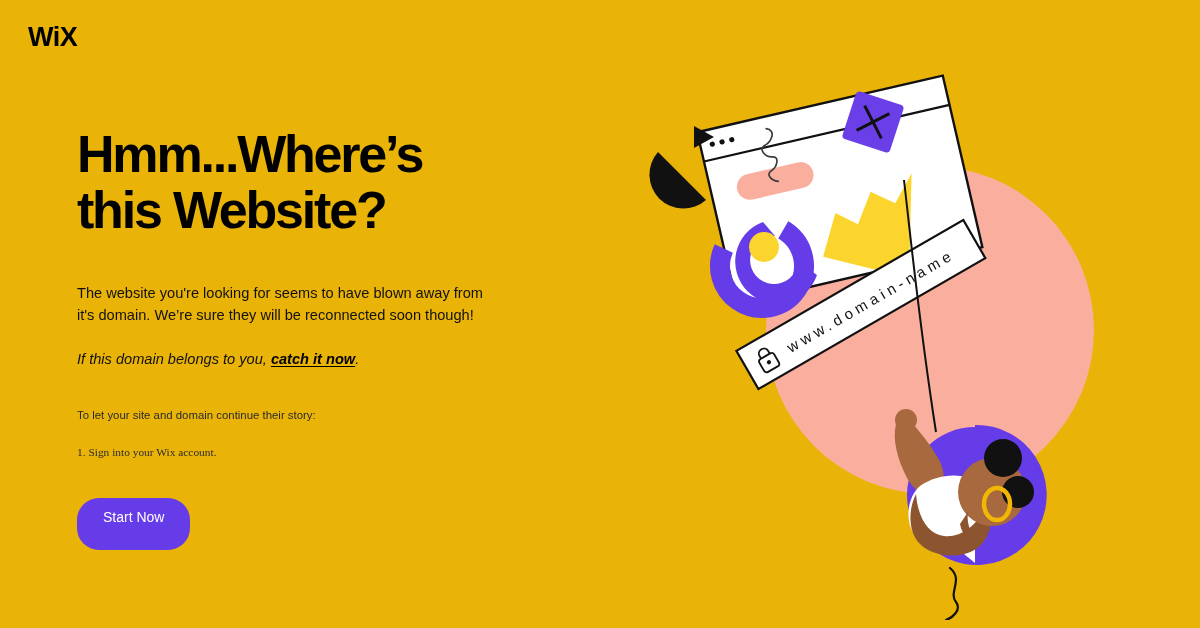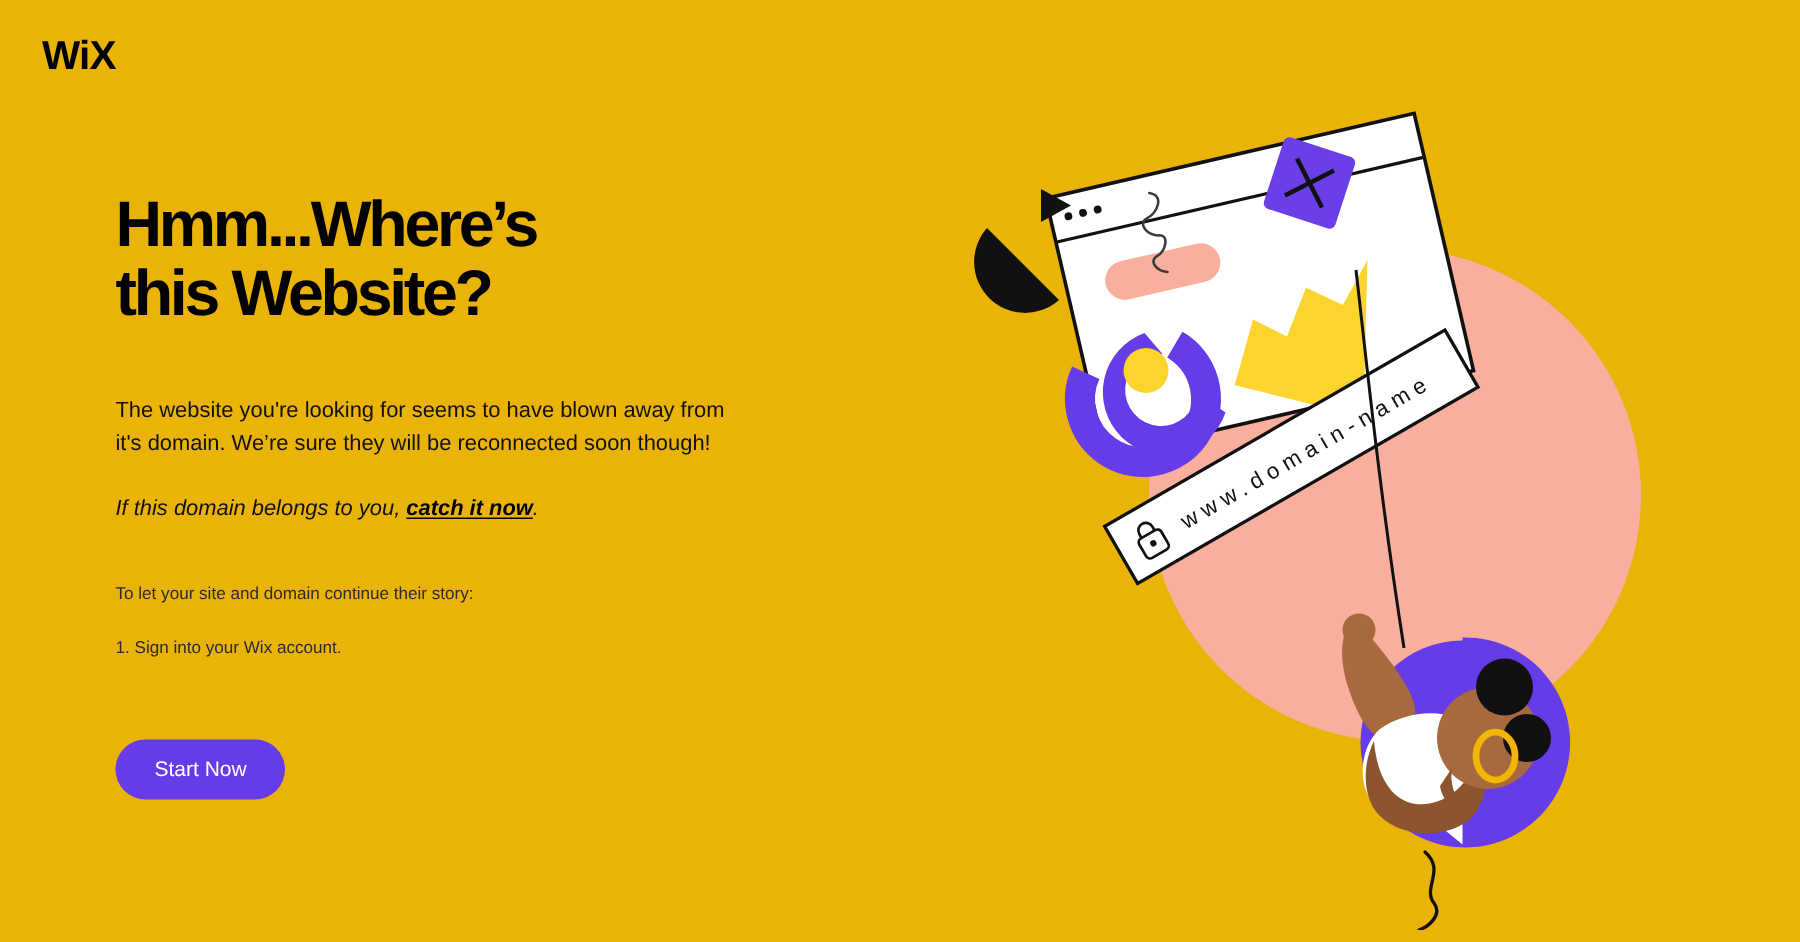--- a/index.html
+++ b/index.html
@@ -27,21 +27,21 @@
     padding:6px 17px 7px 17px;
     font-size:12.5px; line-height:1; color:#000;
     background:#fff; cursor:pointer;
     white-space:nowrap;
   }
 
   
   .left { position:absolute; left:77px; top:127px; width:520px; }
 
   .headline {
-    font-size:43px; font-weight:700; line-height:1.07;
+    font-size:52px; font-weight:700; line-height:1.07;
     letter-spacing:-2.2px; color:#000;
     width:470px;
   }
   .headline .l2 { display:block; }
 
   .lead {
     margin-top:44px;
     font-size:14.6px; line-height:1.52; color:#111;
     width:415px;
   }
@@ -50,29 +50,29 @@
     color:#000; font-weight:700; text-decoration:underline;
     text-underline-offset:2px; cursor:pointer;
   }
 
   .small-intro {
     margin-top:37px;
     font-size:11.4px; line-height:1.5; color:#2b2b2b;
   }
   .steps { margin-top:18px; list-style:none; }
   .steps li {
-    font-size:11.4px; line-height:1.72; color:#2b2b2b;
+    font-size:11.4px; line-height:1.72; color:#2b2b2b;font-family:Liberation Serif, serif;
   }
 
   .start-btn {
-    margin-top:50px;
+    margin-top:36px;
     display:inline-block;
     background:#663CE8; color:#fff;
     border:none; border-radius:22px;
-    padding:12px 26px 14px 26px;
+    padding:12px 26px 26px 26px;
     font-size:14px; line-height:1;
     font-family:"Liberation Sans", sans-serif;
     cursor:pointer;
   }
 
   
   .illo { position:absolute; left:620px; top:40px; width:560px; height:580px; }
   .illo svg { display:block; width:560px; height:580px; }
 </style>
 </head>

